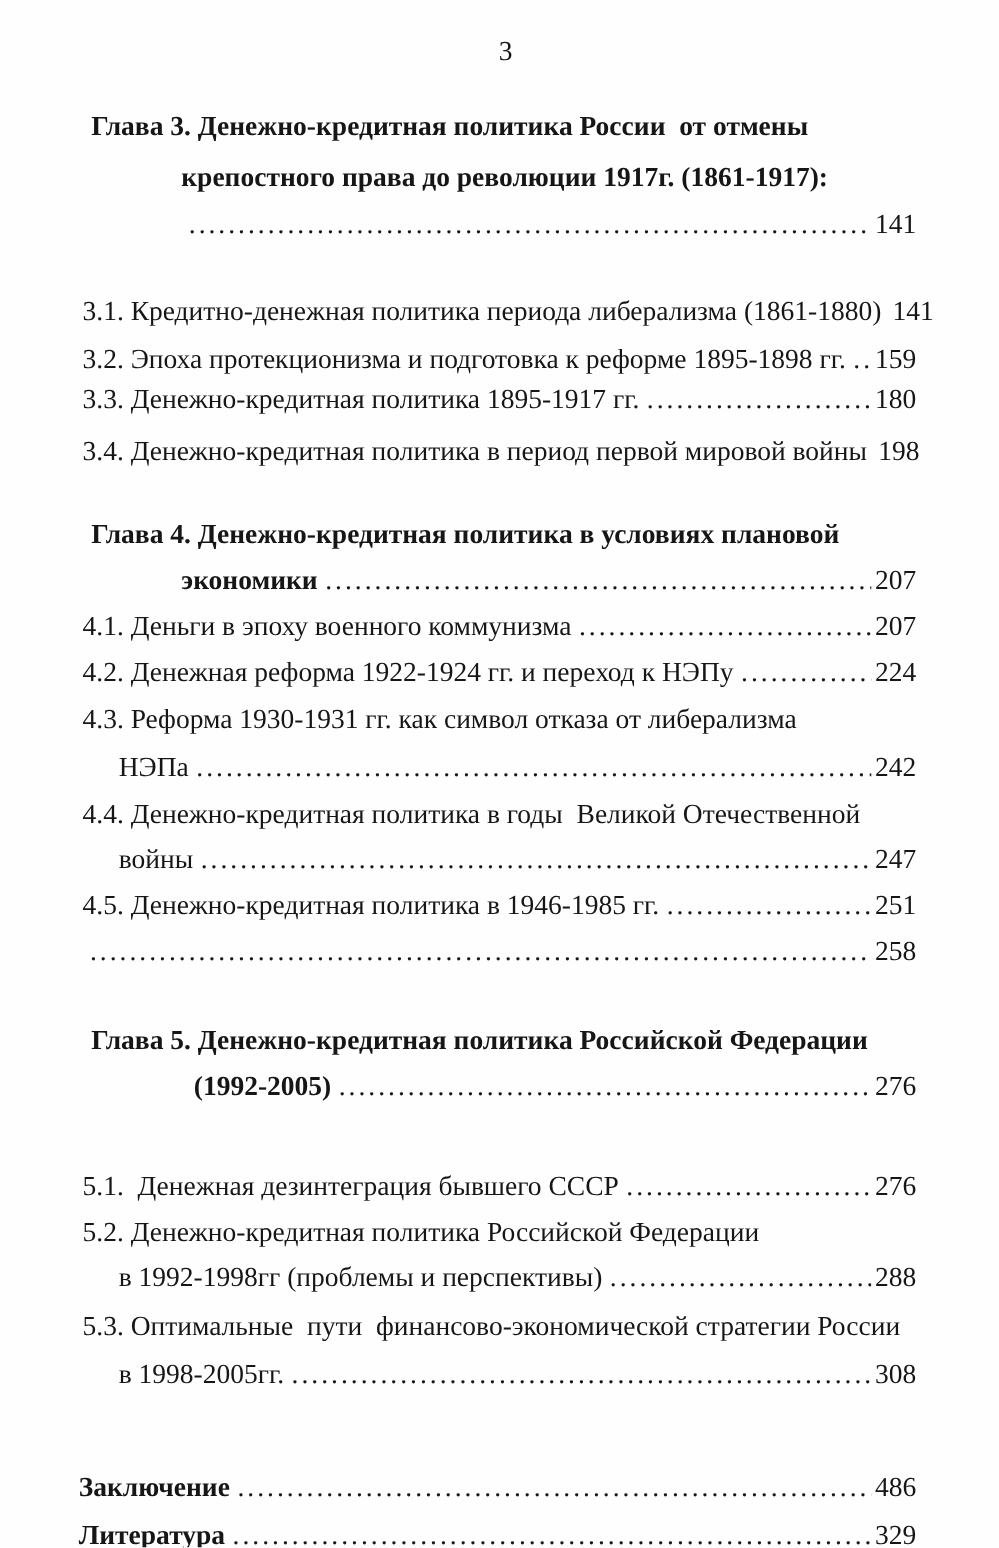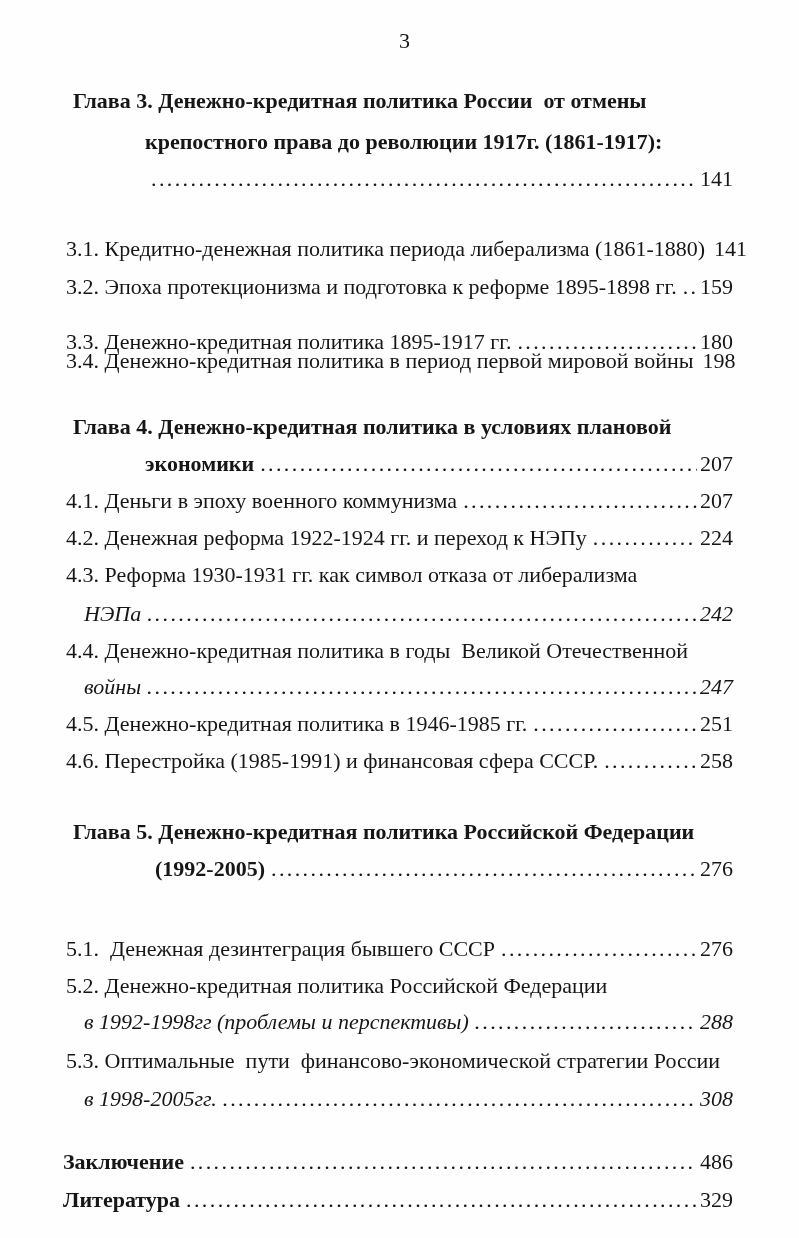--- a/index.html
+++ b/index.html
@@ -49,22 +49,22 @@
     flex: 0 0 auto;
     padding-left: 3px;
     font-weight: 400;
   }
   .bold { font-weight: 700; }
   
   .L-chap     { left: 73px; align-items: flex-end; }
   .L-chapcont { left: 145px; text-align: right; }
   .L-chapcont2{ left: 155px; text-align: right; }
   .L-item     { left: 66px; align-items: flex-end; }
-  .L-cont     { left: 84px; font-style: italic; }
-  .L-end      { left: 63px; }
+  .L-cont     { left: 95px; }
+  .L-end      { left: 63px; margin-top: 28px; }
 </style>
 </head>
 <body>
 
 <div class="doc-page">
 
   <div class="page-number">3</div>
 
   <div class="row L-chap" style="top:87px">
     <span class="label bold">Глава 3. Денежно-кредитная политика России  от отмены</span>
@@ -80,21 +80,21 @@
   <div class="row L-item" style="top:235px">
     <span class="label">3.1. Кредитно-денежная политика периода либерализма (1861-1880)</span>
     <span class="leader">....................................................................................................................................</span>
     <span class="pageref">141</span>
   </div>
   <div class="row L-item" style="top:273px">
     <span class="label">3.2. Эпоха протекционизма и подготовка к реформе 1895-1898 гг.</span>
     <span class="leader">....................................................................................................................................</span>
     <span class="pageref">159</span>
   </div>
-  <div class="row L-item" style="top:328px">
+  <div class="row L-item" style="top:305px">
     <span class="label">3.3. Денежно-кредитная политика 1895-1917 гг.</span>
     <span class="leader">....................................................................................................................................</span>
     <span class="pageref">180</span>
   </div>
   <div class="row L-item" style="top:347px">
     <span class="label">3.4. Денежно-кредитная политика в период первой мировой войны</span>
     <span class="leader">....................................................................................................................................</span>
     <span class="pageref">198</span>
   </div>
 
@@ -132,21 +132,20 @@
     <span class="label">войны</span>
     <span class="leader">....................................................................................................................................</span>
     <span class="pageref">247</span>
   </div>
   <div class="row L-item" style="top:710px">
     <span class="label">4.5. Денежно-кредитная политика в 1946-1985 гг.</span>
     <span class="leader">....................................................................................................................................</span>
     <span class="pageref">251</span>
   </div>
   <div class="row L-item" style="top:747px">
-    <span class="label">4.6. Перестройка (1985-1991) и финансовая сфера СССР.</span>
     <span class="leader">....................................................................................................................................</span>
     <span class="pageref">258</span>
   </div>
 
   <div class="row L-chap" style="top:818px">
     <span class="label bold">Глава 5. Денежно-кредитная политика Российской Федерации</span>
   </div>
   <div class="row L-chapcont2" style="top:855px">
     <span class="label bold">(1992-2005)</span>
     <span class="leader">....................................................................................................................................</span>

